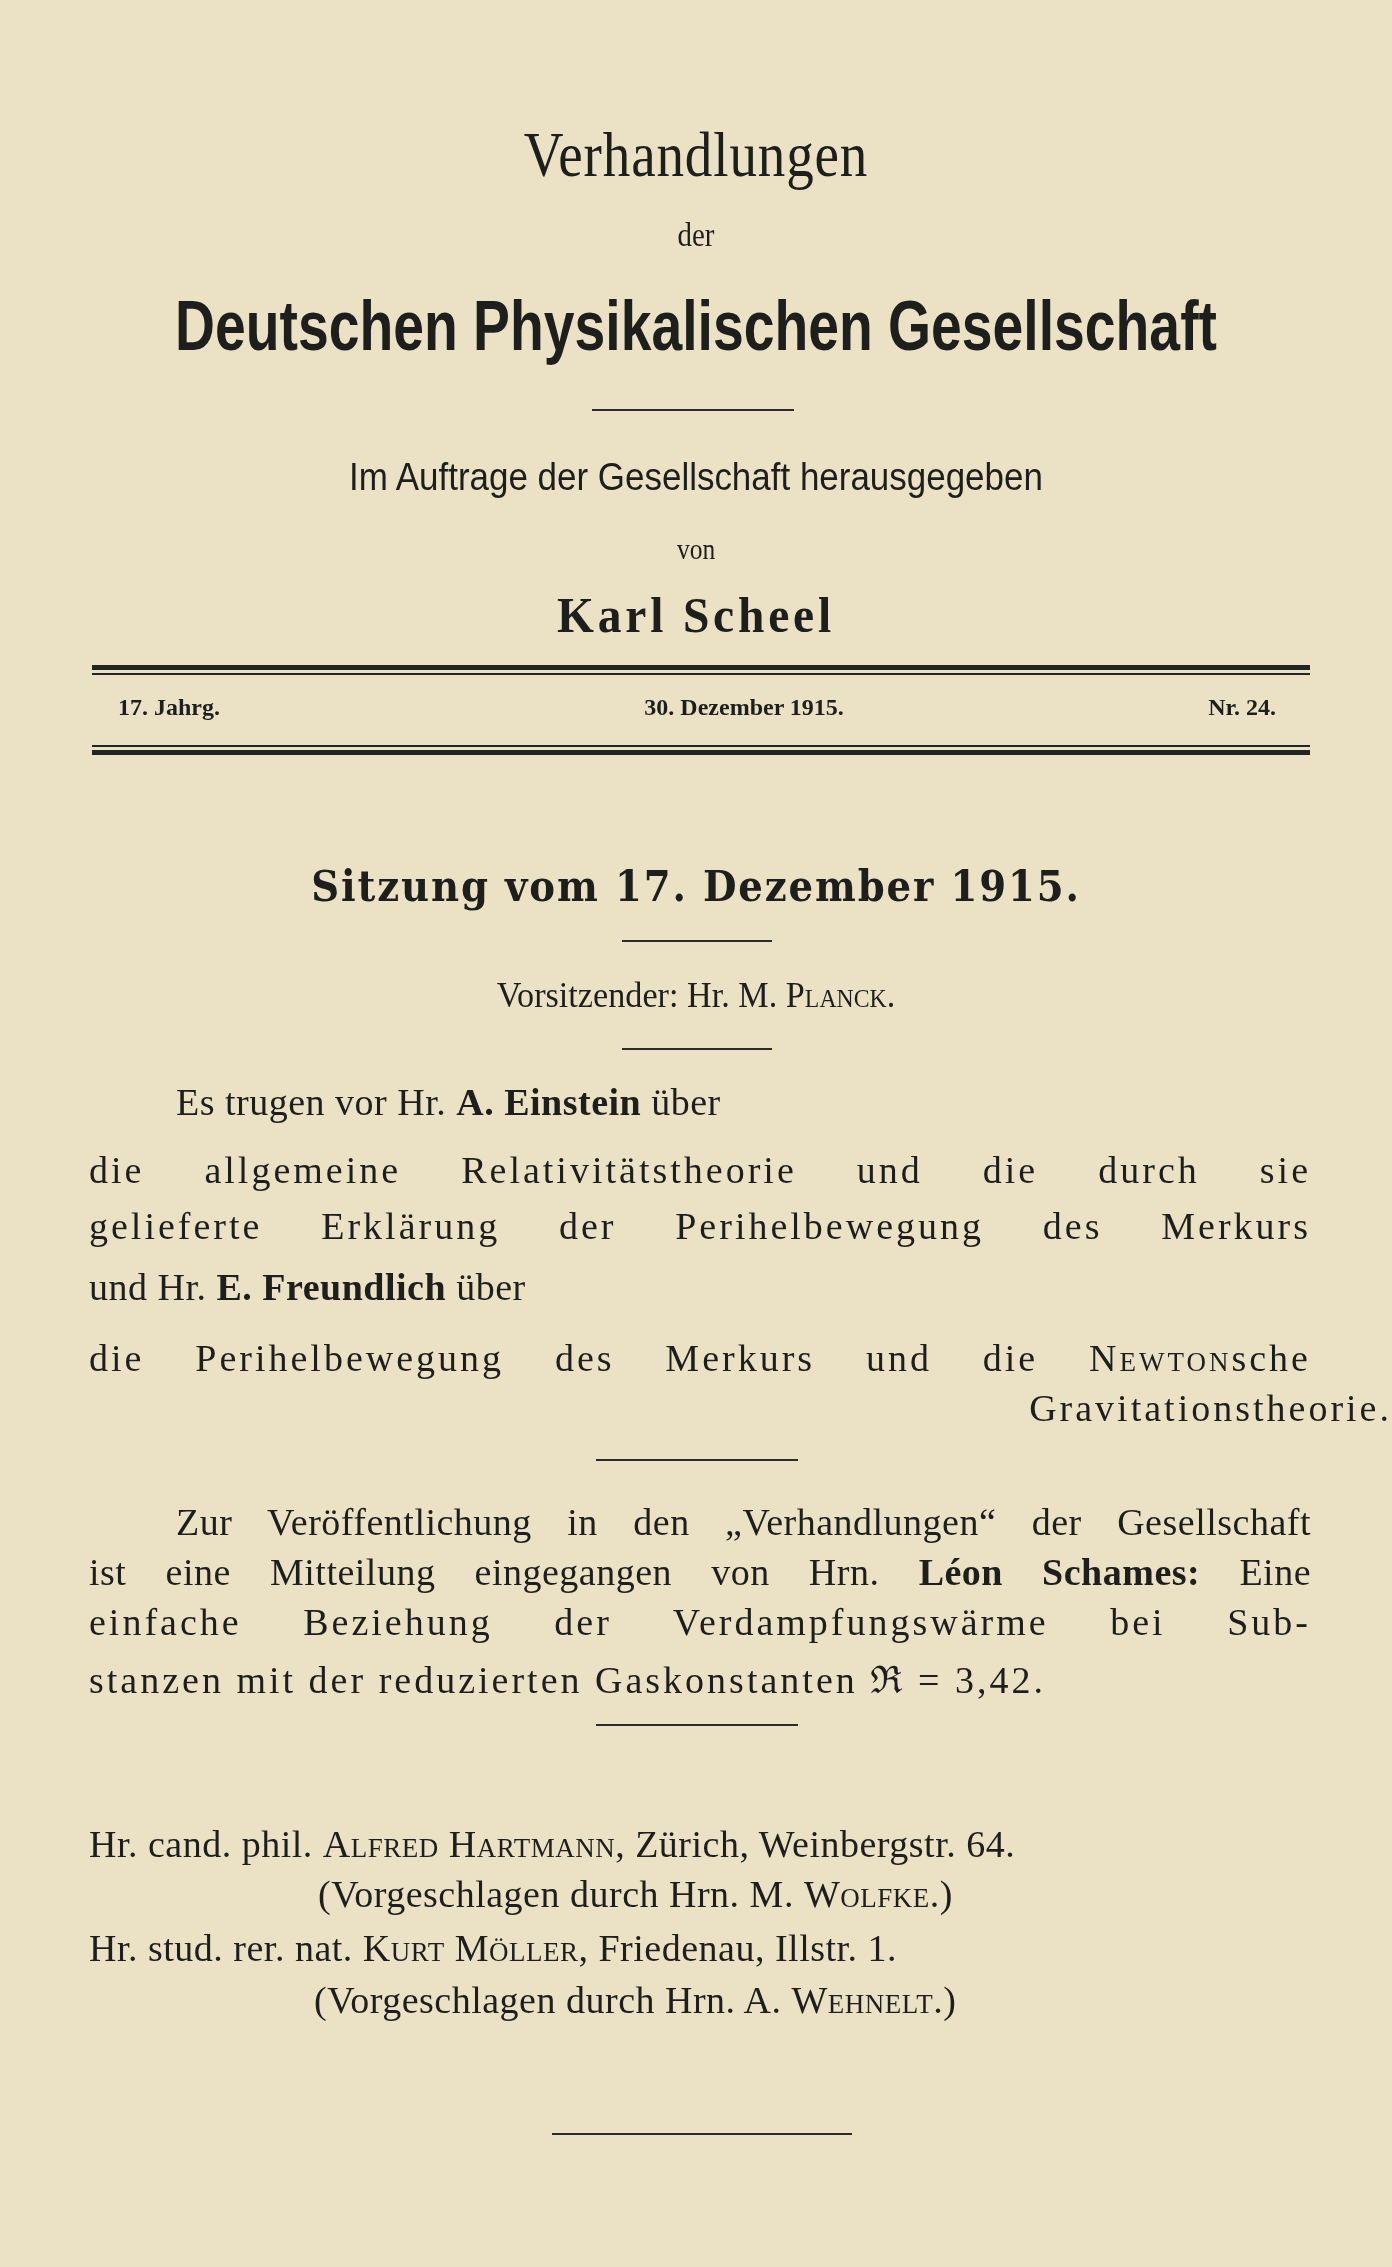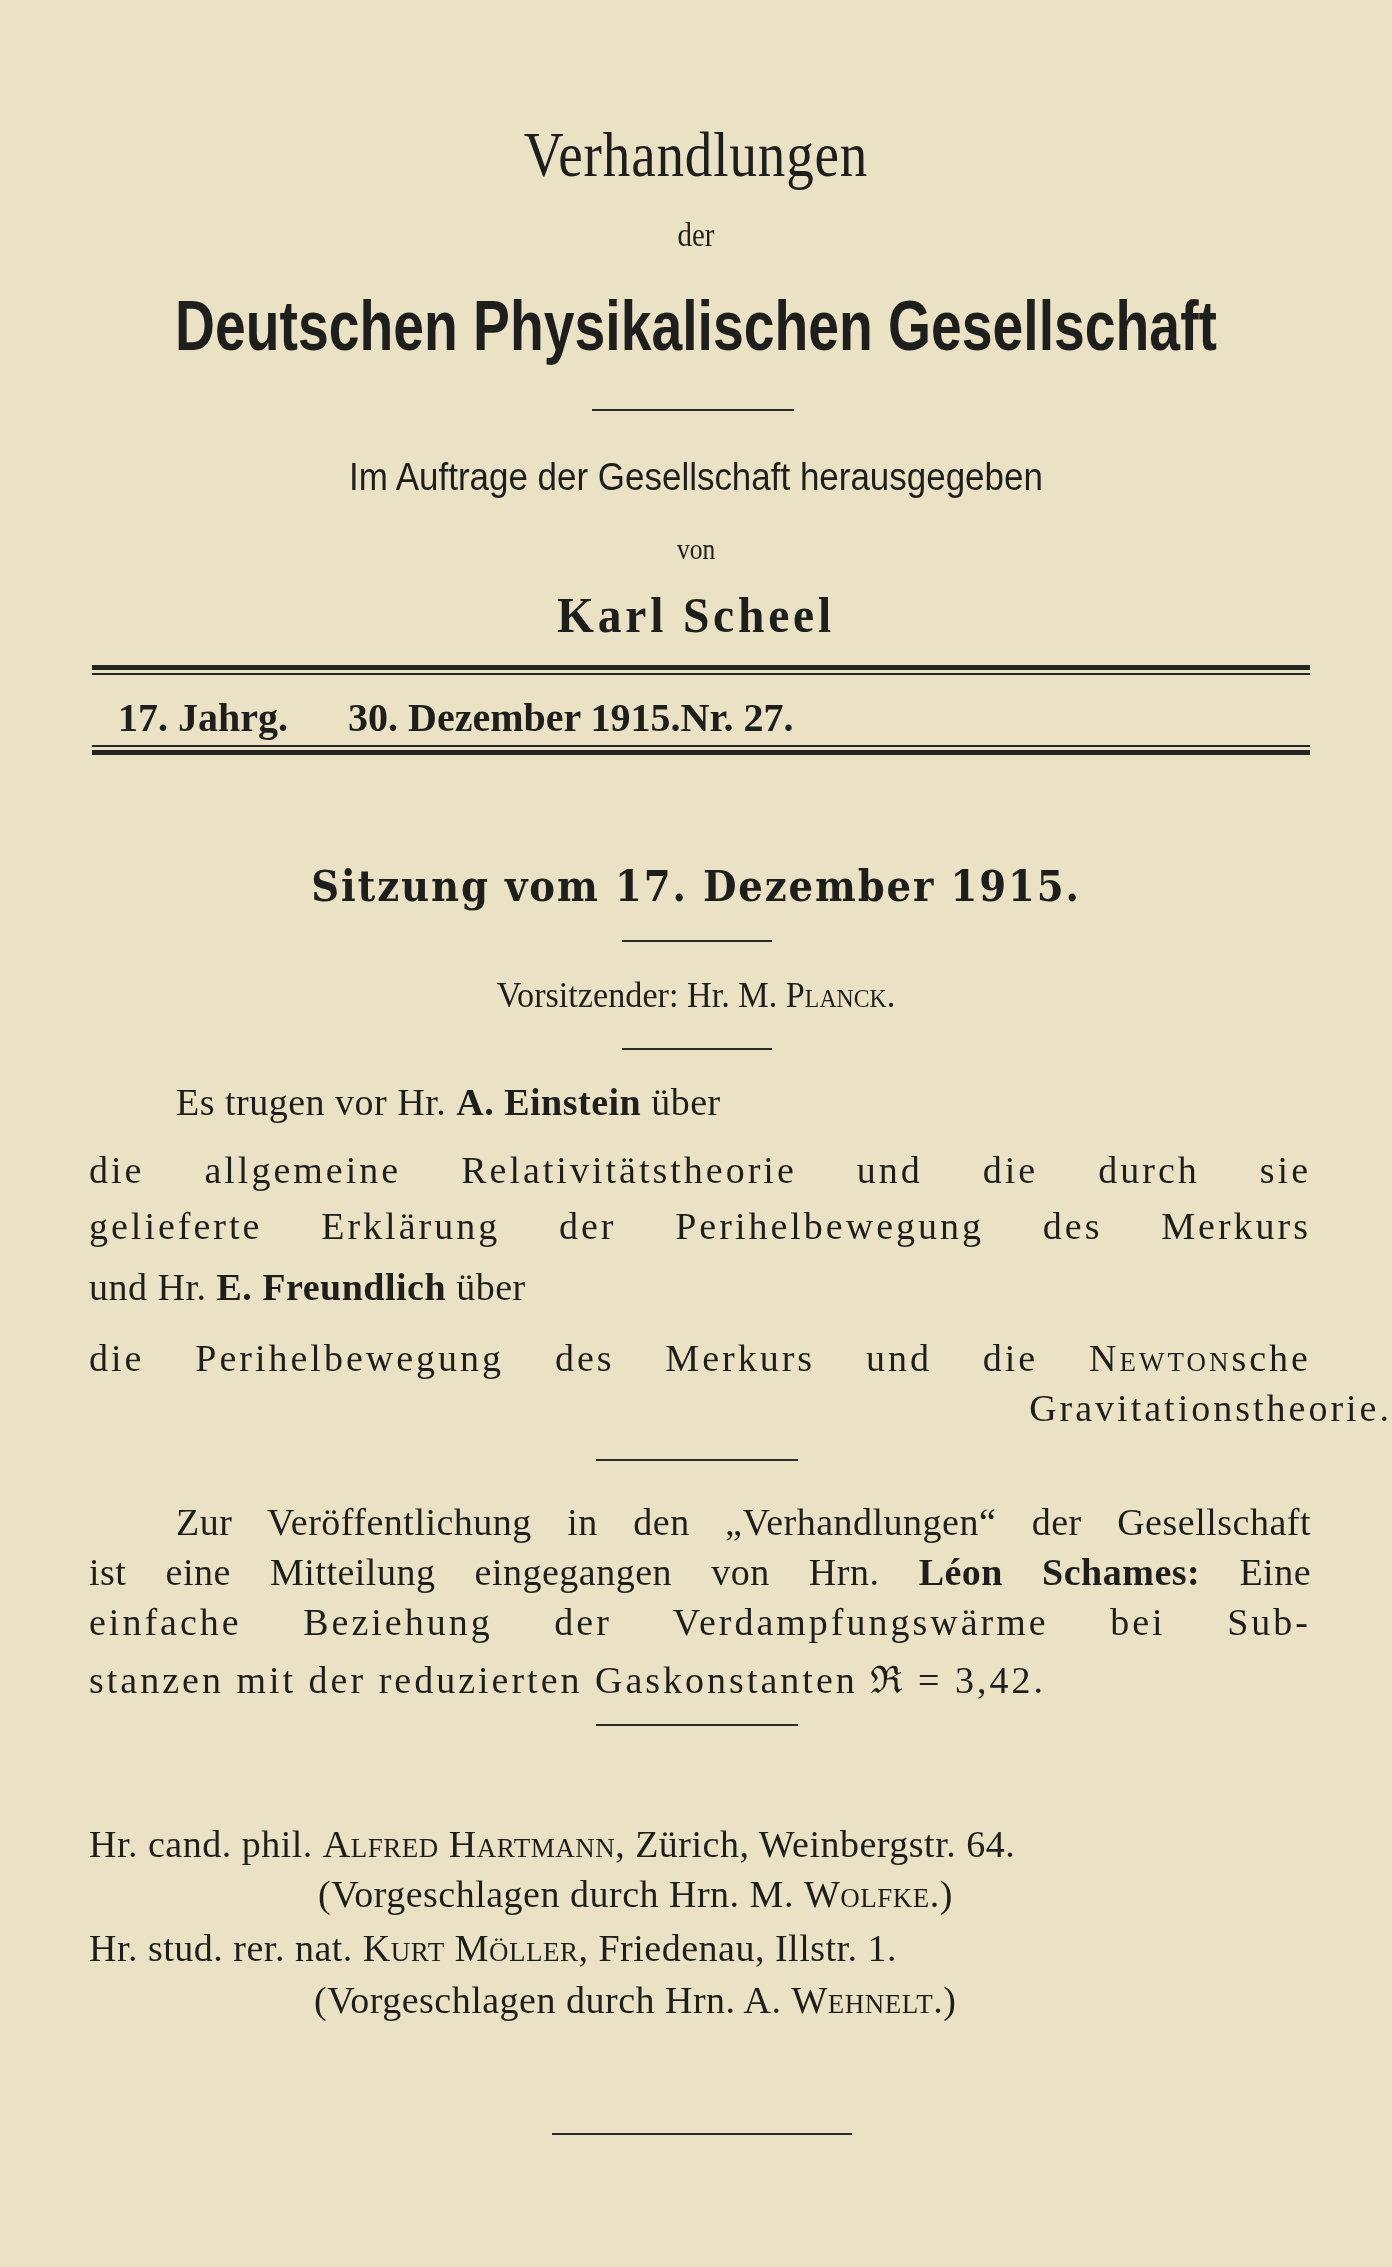--- a/index.html
+++ b/index.html
@@ -31,22 +31,22 @@
   }
   .von { top: 532px; font-size: 30px; font-family: "Liberation Serif", serif; transform: scaleX(0.85); }
   .editor {
     top: 586px; font-size: 50px; font-weight: bold; letter-spacing: 4px;
     font-family: "Liberation Serif", serif; transform: scaleX(0.95);
   }
   .rule-thick { height: 5px; background: #232523; }
   .rule-thin { height: 2px; background: #232523; }
   .masthead {
     top: 694px; left: 118px; width: 1158px; height: 40px;
-    display: flex; justify-content: flex-start;
-    font-family: "Liberation Serif", serif; font-weight: bold; font-size: 40px;
+    display: flex; justify-content: space-between;
+    font-family: "Liberation Serif", serif; font-weight: bold; font-size: 24px;
   }
   .masthead span { display: inline-block; }
   .session {
     top: 862px; font-size: 42px; font-weight: bold; letter-spacing: 2px;
     font-family: "DejaVu Serif", serif; transform: scaleX(0.92);
   }
   .chair { top: 974px; font-size: 36px; font-family: "Liberation Serif", serif; transform: scaleX(0.95); }
   .sc { font-variant: small-caps; }
   .body-text {
     font-family: "Liberation Serif", serif; font-size: 38px; letter-spacing: 0.5px;
@@ -69,21 +69,21 @@
   <div class="abs center subtitle">Im Auftrage der Gesellschaft herausgegeben</div>
   <div class="abs center von">von</div>
   <div class="abs center editor">Karl Scheel</div>
 
   <div class="abs rule-thick" style="left:92px; top:665px; width:1218px;"></div>
   <div class="abs rule-thin" style="left:92px; top:673px; width:1218px;"></div>
 
   <div class="abs masthead">
     <span>17. Jahrg.</span>
     <span style="margin-left:60px;">30. Dezember 1915.</span>
-    <span>Nr. 27.</span>
+    <span>Nr. 24.</span>
   </div>
 
   <div class="abs rule-thin" style="left:92px; top:745px; width:1218px;"></div>
   <div class="abs rule-thick" style="left:92px; top:750px; width:1218px;"></div>
 
   <div class="abs center session">Sitzung vom 17. Dezember 1915.</div>
 
   <div class="abs short-rule" style="left:622px; top:940px; width:150px;"></div>
 
   <div class="abs center chair">

